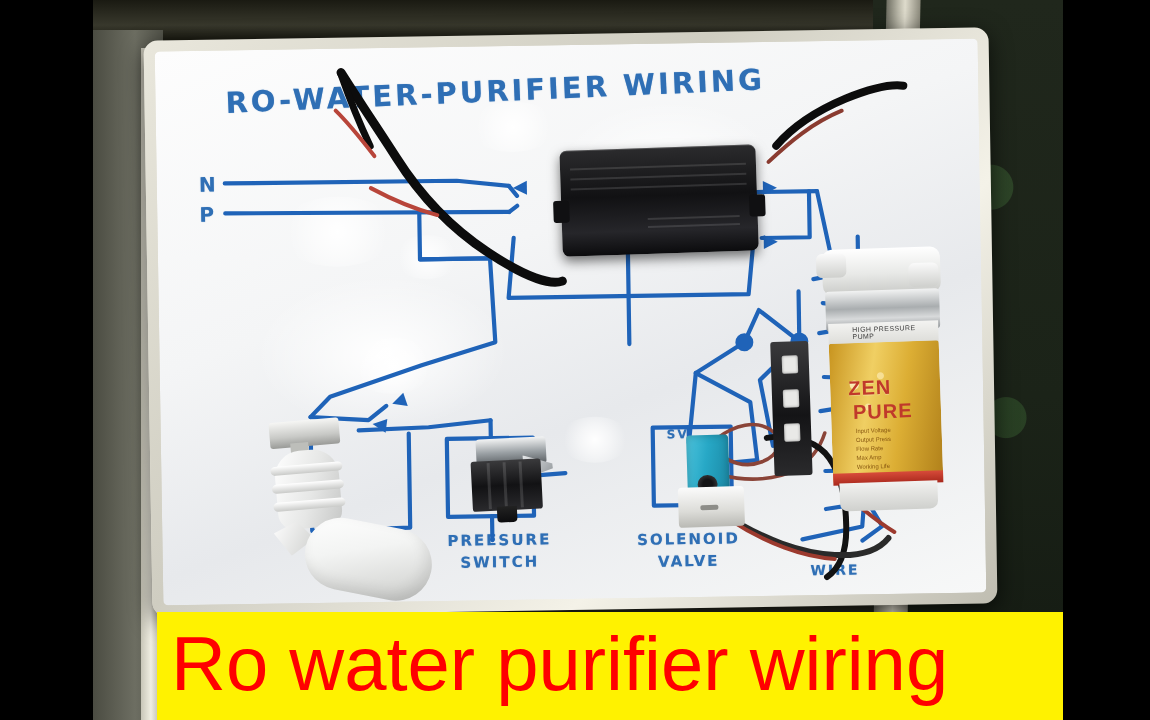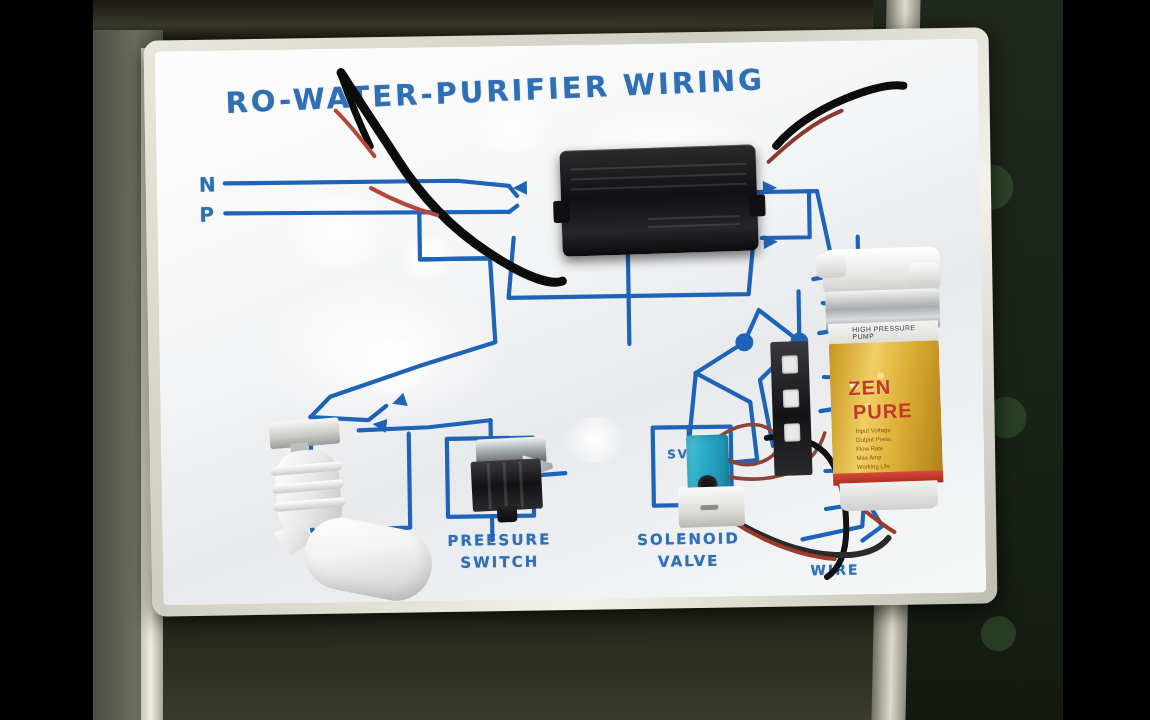--- a/index.html
+++ b/index.html
@@ -190,21 +190,21 @@
         <div class="glare" style="left:236px;top:188px;width:66px;height:44px;"></div>
         <div class="glare" style="left:190px;top:290px;width:86px;height:56px;"></div>
         <div class="glare" style="left:398px;top:372px;width:72px;height:46px;"></div>
         <div class="glare" style="left:312px;top:56px;width:90px;height:50px;"></div>
 
         <div class="hand" id="title-text" style="left:70px;top:28px;">RO-WATER-PURIFIER WIRING</div>
 
         <div class="hand" style="left:42px;top:122px;font-size:20px;">N</div>
         <div class="hand" style="left:42px;top:152px;font-size:20px;">P</div>
 
-        <div class="hand tiny" style="left:506px;top:404px;">SV</div>
+        <div class="hand tiny" style="left:506px;top:384px;">SV</div>
 
         <div class="hand lbl" style="left:272px;top:486px;width:130px;">PREESURE</div>
         <div class="hand lbl" style="left:278px;top:508px;width:118px;">SWITCH</div>
 
         <div class="hand lbl" style="left:462px;top:488px;width:128px;">SOLENOID</div>
         <div class="hand lbl" style="left:470px;top:510px;width:112px;">VALVE</div>
 
         <div class="hand lbl" style="left:642px;top:522px;width:60px;font-size:14px;">WIRE</div>
 
         <svg id="wires" viewBox="0 0 823 554" preserveAspectRatio="none">
@@ -347,17 +347,20 @@
 Working Life
 Voltage</div>
           <div class="redband"></div>
           <div class="base"></div>
         </div>
 
       </div>
     </div>
   </div>
 
+  <div id="caption">
+    <div id="caption-text">Ro water purifier wiring</div>
+  </div>
 
   <div class="bar" id="bar-left"></div>
   <div class="bar" id="bar-right"></div>
 
 </div>
 
 </body></html>

